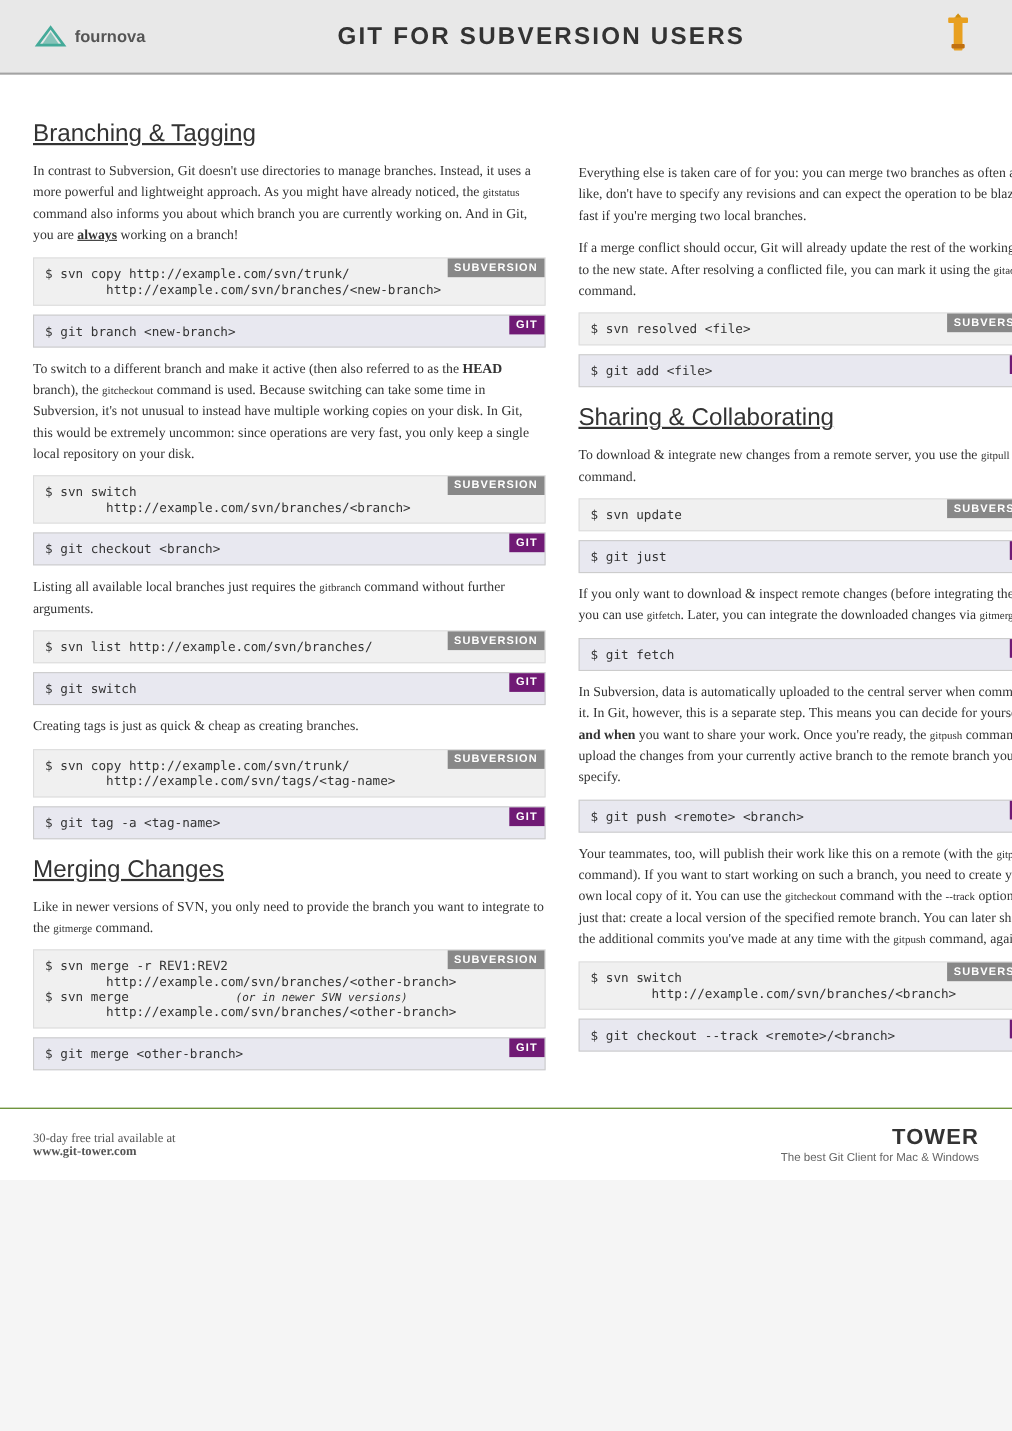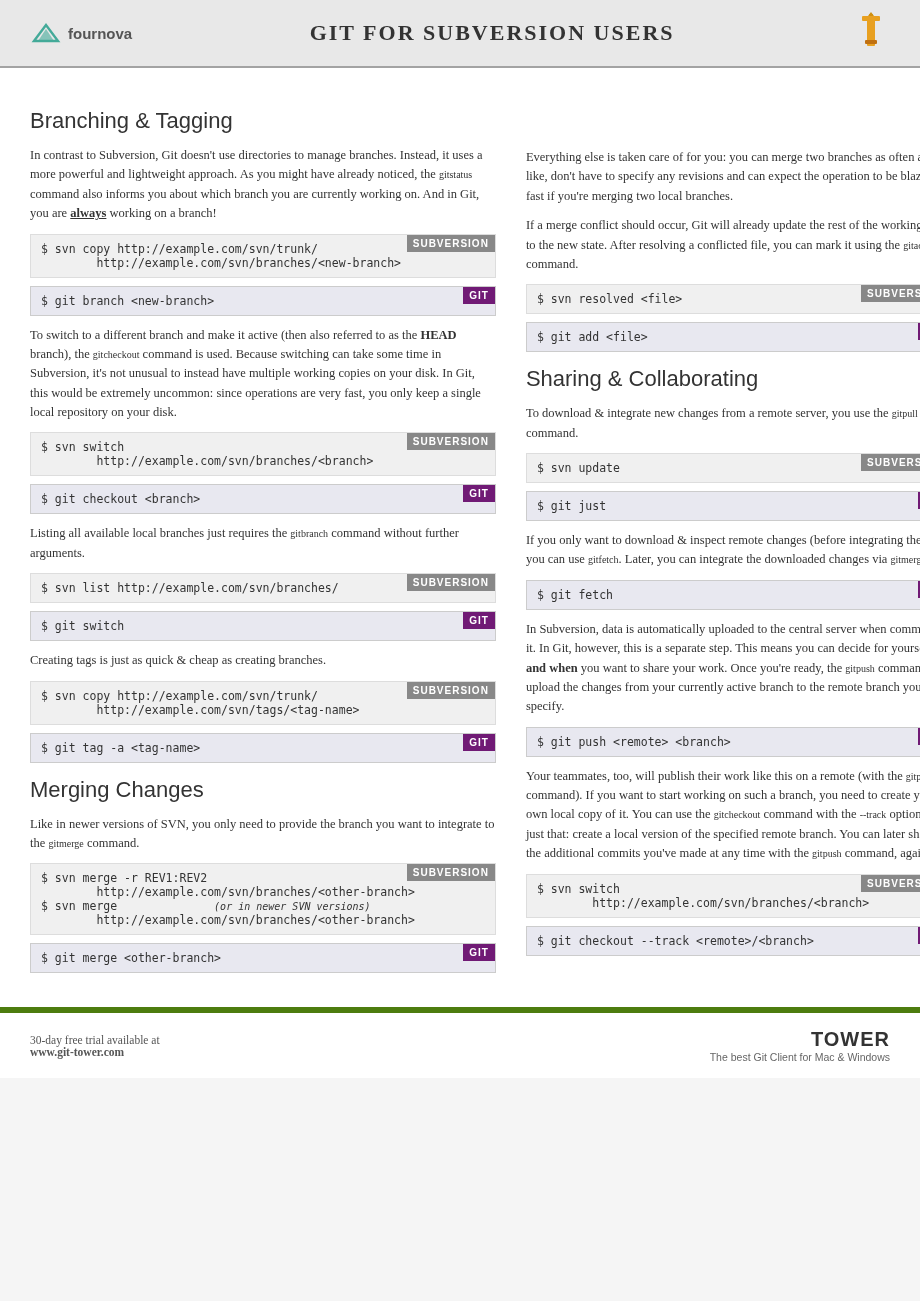--- a/index.html
+++ b/index.html
@@ -25,21 +25,21 @@
       align-items: center;
       gap: 6px;
     }
     .logo-text {
       font-family: Arial, sans-serif;
       font-size: 15px;
       font-weight: bold;
       color: #555;
     }
     .header-title {
-      font-family: Liberation Serif, serif;
+      font-family: Liberation Sans, sans-serif;
       font-size: 22px;
       font-weight: 900;
       letter-spacing: 2px;
       color: #333;
       text-transform: uppercase;
     }
 
     
     .main-content {
       background: white;
@@ -50,20 +50,21 @@
     }
 
     
     .section-title {
       font-family: Arial, sans-serif;
       font-size: 22px;
       font-weight: 300;
       color: #333;
       margin-bottom: 12px;
       margin-top: 10px;
+      text-decoration: underline;
     }
 
     p {
       font-size: 12.5px;
       line-height: 1.55;
       margin-bottom: 10px;
       color: #333;
     }
 
     
@@ -119,21 +120,21 @@
       font-family: Liberation Serif, serif;
       font-size: 10px;
     }
 
     
     .underline { text-decoration: underline; }
 
     
     .footer {
       background: white;
-      border-top: 6px solid #4d7c0f;
+      border-top: 1px solid #4d7c0f;
       padding: 15px 30px;
       display: flex;
       justify-content: space-between;
       align-items: center;
     }
 
     .footer-left {
       font-size: 11.5px;
       color: #555;
     }

